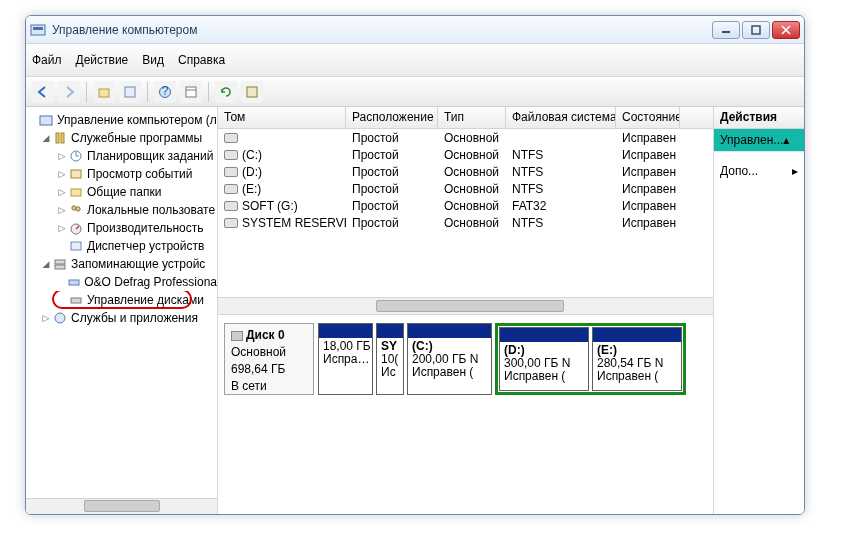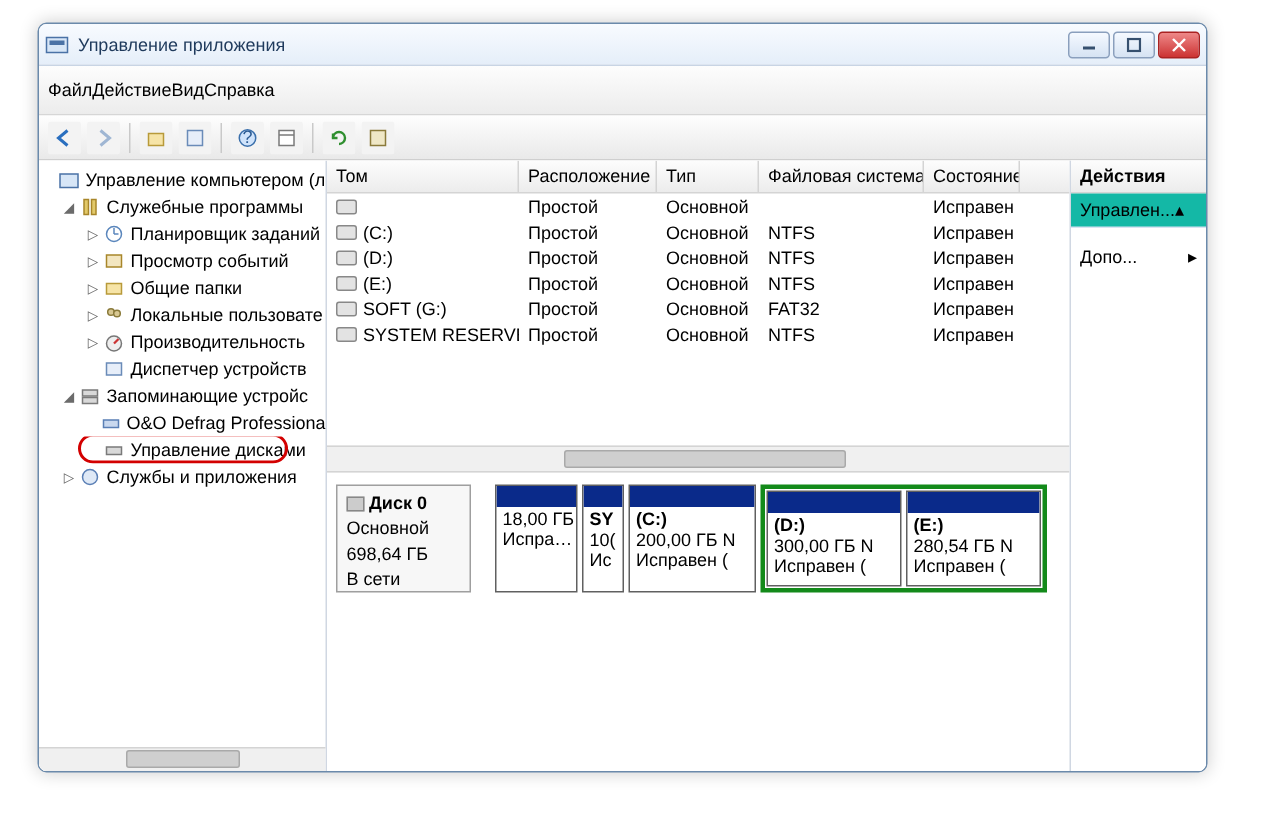--- a/index.html
+++ b/index.html
@@ -4,21 +4,21 @@
 <style>
 *{box-sizing:border-box;margin:0;padding:0;font-family:"Segoe UI",Tahoma,sans-serif;font-size:12px;color:#000}
 body{background:#fff;width:843px;height:543px;overflow:hidden}
 .win{position:absolute;left:25px;top:15px;width:780px;height:500px;border:1px solid #6b8aab;border-radius:6px;background:#fff;box-shadow:0 0 12px rgba(0,0,0,.2);display:flex;flex-direction:column;overflow:hidden}
 .titlebar{height:28px;background:linear-gradient(#f8fbff,#e5eef9);display:flex;align-items:center;padding:0 4px;border-bottom:1px solid #c8d4e4}
 .titlebar .ico{width:16px;height:16px;margin-right:6px;display:flex;align-items:center;justify-content:center}
 .titlebar .title{flex:1;color:#1f3a5c}
 .win-btns{display:flex;gap:2px}
 .win-btn{width:28px;height:18px;border:1px solid #8a9fbd;border-radius:3px;background:linear-gradient(#f5f9ff,#d6e3f3);display:flex;align-items:center;justify-content:center;font-family:Arial}
 .win-btn.close{background:linear-gradient(#e88,#c33);border-color:#a22;color:#fff}
-.menubar{height:22px;background:linear-gradient(#fdfdfd,#ececec);border-bottom:1px solid #d6d6d6;display:flex;align-items:center;padding:16px 6px;}
+.menubar{height:22px;background:linear-gradient(#fdfdfd,#ececec);border-bottom:1px solid #d6d6d6;display:flex;align-items:center;padding:16px 6px;gap:14px}
 .menubar span{cursor:default}
 .toolbar{height:30px;background:linear-gradient(#fefefe,#e9e9e9);border-bottom:1px solid #cfcfcf;display:flex;align-items:center;padding:0 6px;gap:4px}
 .tbtn{width:22px;height:22px;border:1px solid transparent;border-radius:2px;display:flex;align-items:center;justify-content:center;background:#f3f3f3}
 .tsep{width:1px;height:20px;background:#c9c9c9;margin:0 2px}
 .body{flex:1;display:flex;overflow:hidden;background:#fff}
 .tree{width:192px;border-right:1px solid #d0d7e2;overflow:hidden;padding:4px 0;background:#fff}
 .tree-row{display:flex;align-items:center;height:18px;padding-left:0;white-space:nowrap;overflow:hidden;cursor:default}
 .tree-row.sel{position:relative}
 .tree-row .arrow{width:12px;display:inline-flex;justify-content:center;color:#6b6b6b;font-size:9px}
 .tree-row .tico{width:16px;height:16px;margin-right:3px;display:inline-flex;align-items:center;justify-content:center}
@@ -30,21 +30,21 @@
 .vl-row{display:flex;height:17px;align-items:center}
 .vl-row div{padding:0 6px;overflow:hidden;white-space:nowrap}
 .c0{width:128px}.c1{width:92px}.c2{width:68px}.c3{width:110px}.c4{width:64px}
 .disk-ico{display:inline-block;width:14px;height:10px;background:#e3e3e3;border:1px solid #888;border-radius:2px;margin-right:4px;vertical-align:middle}
 .hbar{height:18px;background:#f0f0f0;border-top:1px solid #d4d4d4;border-bottom:1px solid #d4d4d4;position:relative}
 .hbar .thumb{position:absolute;left:32%;top:2px;width:38%;height:12px;background:#cfcfcf;border:1px solid #a9a9a9;border-radius:2px}
 .diskmap{flex:1;overflow:hidden;padding:8px 6px 4px 6px;display:flex;flex-direction:column;gap:6px}
 .diskrow{display:flex;height:72px}
 .dinfo{width:90px;border:1px solid #9f9f9f;background:#f7f7f7;padding:4px 6px;display:flex;flex-direction:column;gap:3px;font-size:11px}
 .dinfo b{font-size:11px}
-.parts{flex:1;display:flex;align-items:stretch;gap:3px;margin-left:16px}
+.parts{flex:1;display:flex;align-items:stretch;gap:3px;margin-left:4px}
 .part{border:1px solid #606060;background:#fff;display:flex;flex-direction:column;overflow:hidden}
 .part .ph{height:14px;background:#0a2a8a}
 .part .pb{flex:1;padding:2px 4px;font-size:11px;line-height:13px;white-space:nowrap;overflow:hidden}
 .selgroup{border:3px solid #138a1a;padding:1px;display:flex;gap:3px}
 .legend{height:24px;border-top:1px solid #cfcfcf;display:flex;align-items:center;gap:4px;padding:0 6px;font-size:11px}
 .lg{width:13px;height:11px;display:inline-block;margin-right:2px}
 .actions{width:90px;background:#fff}
 .ah{height:22px;background:linear-gradient(#fdfdfd,#ececec);border-bottom:1px solid #d4d4d4;padding:3px 6px;font-weight:bold}
 .ai{padding:4px 6px;background:#14b8a6;border-bottom:1px solid #d9e3f2;display:flex;justify-content:flex-start;align-items:center}
 .ai2{padding:12px 6px;display:flex;justify-content:space-between;align-items:center}
@@ -57,21 +57,21 @@
 <body>
 
 <div class="win">
   <div class="titlebar">
     <span class="ico">
         <svg width="16" height="16">
           <rect x="1" y="3" width="14" height="10" fill="#d7e6f7" stroke="#4a72a6"></rect>
           <rect x="3" y="5" width="10" height="3" fill="#4a72a6"></rect>
         </svg>
       </span>
-    <span class="title">Управление приложения</span>
+    <span class="title">Управление компьютером</span>
     <div class="win-btns">
       <div class="win-btn">
           <svg width="10" height="10">
             <line x1="1" y1="7" x2="9" y2="7" stroke="#36506f" stroke-width="2"></line>
           </svg>
         </div>
       <div class="win-btn">
           <svg width="10" height="10">
             <rect x="1" y="1" width="8" height="8" fill="none" stroke="#36506f" stroke-width="1.5"></rect>
           </svg>

